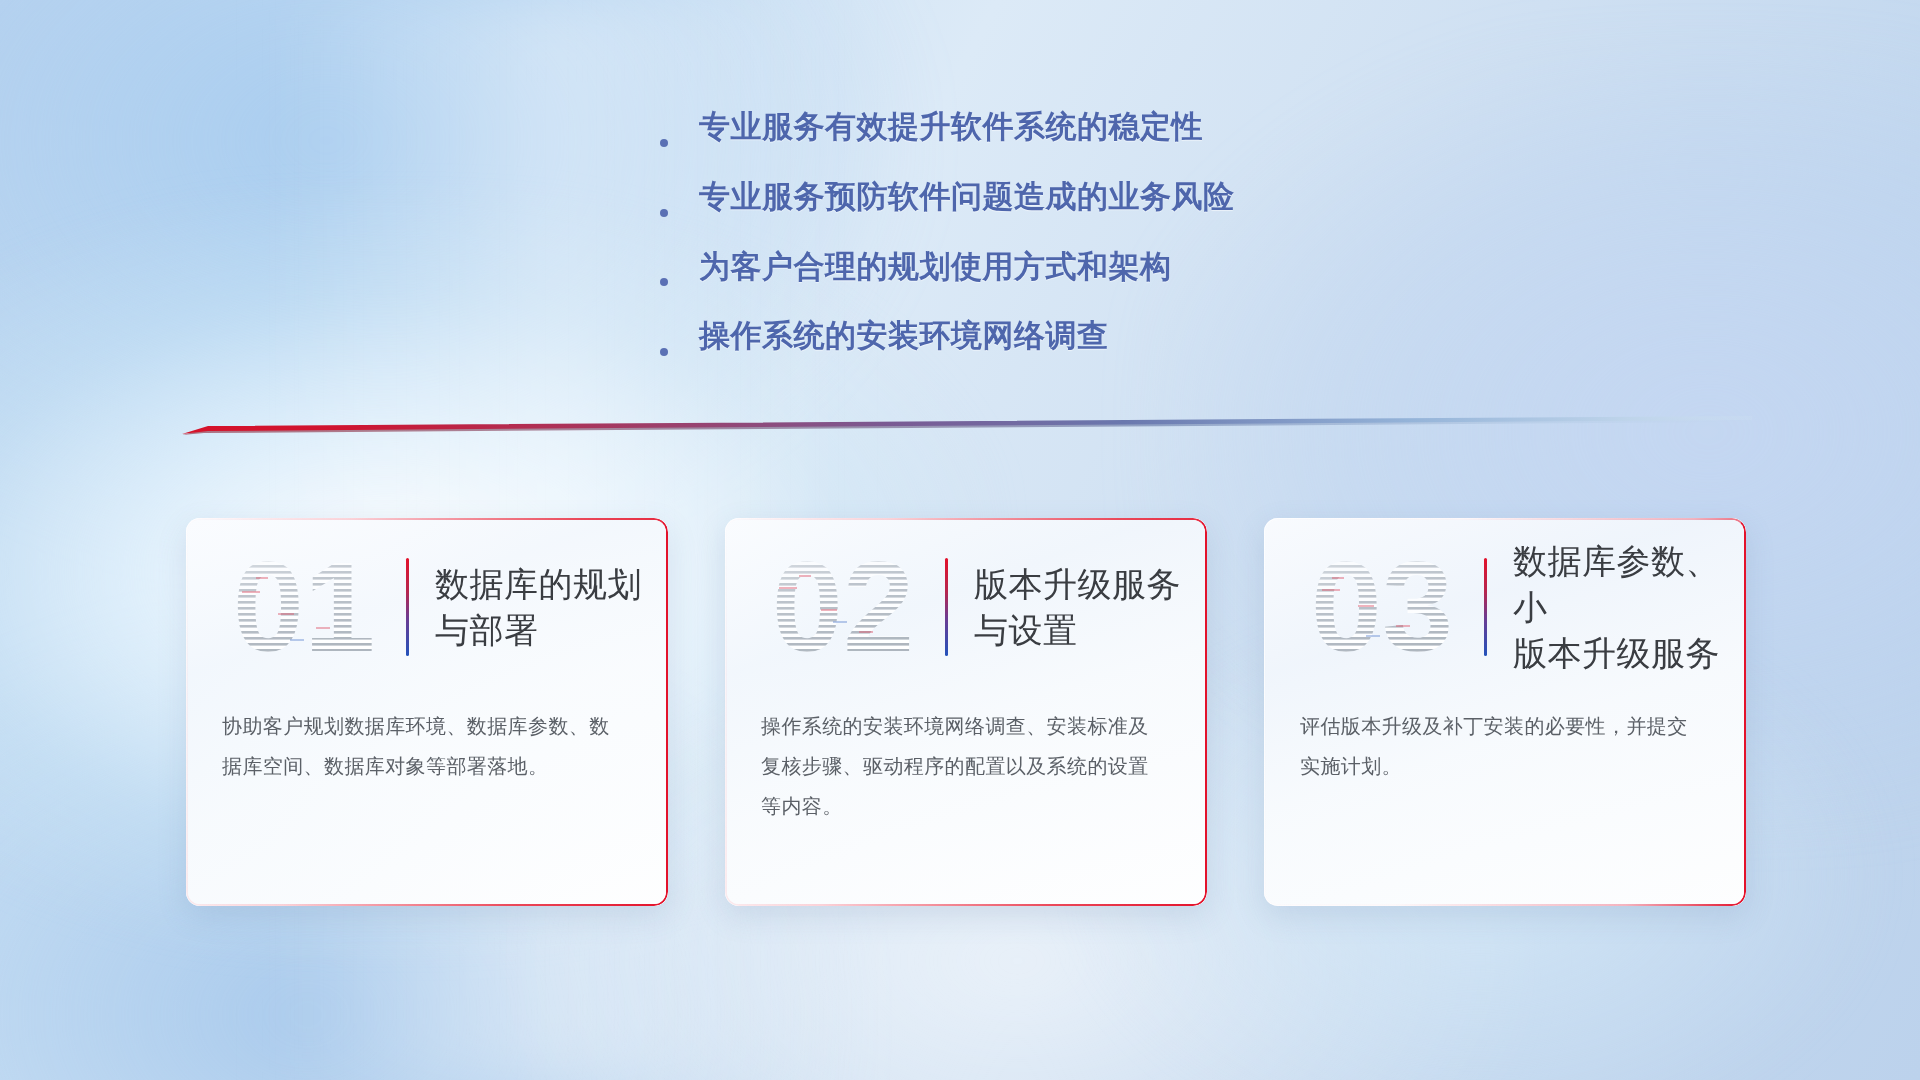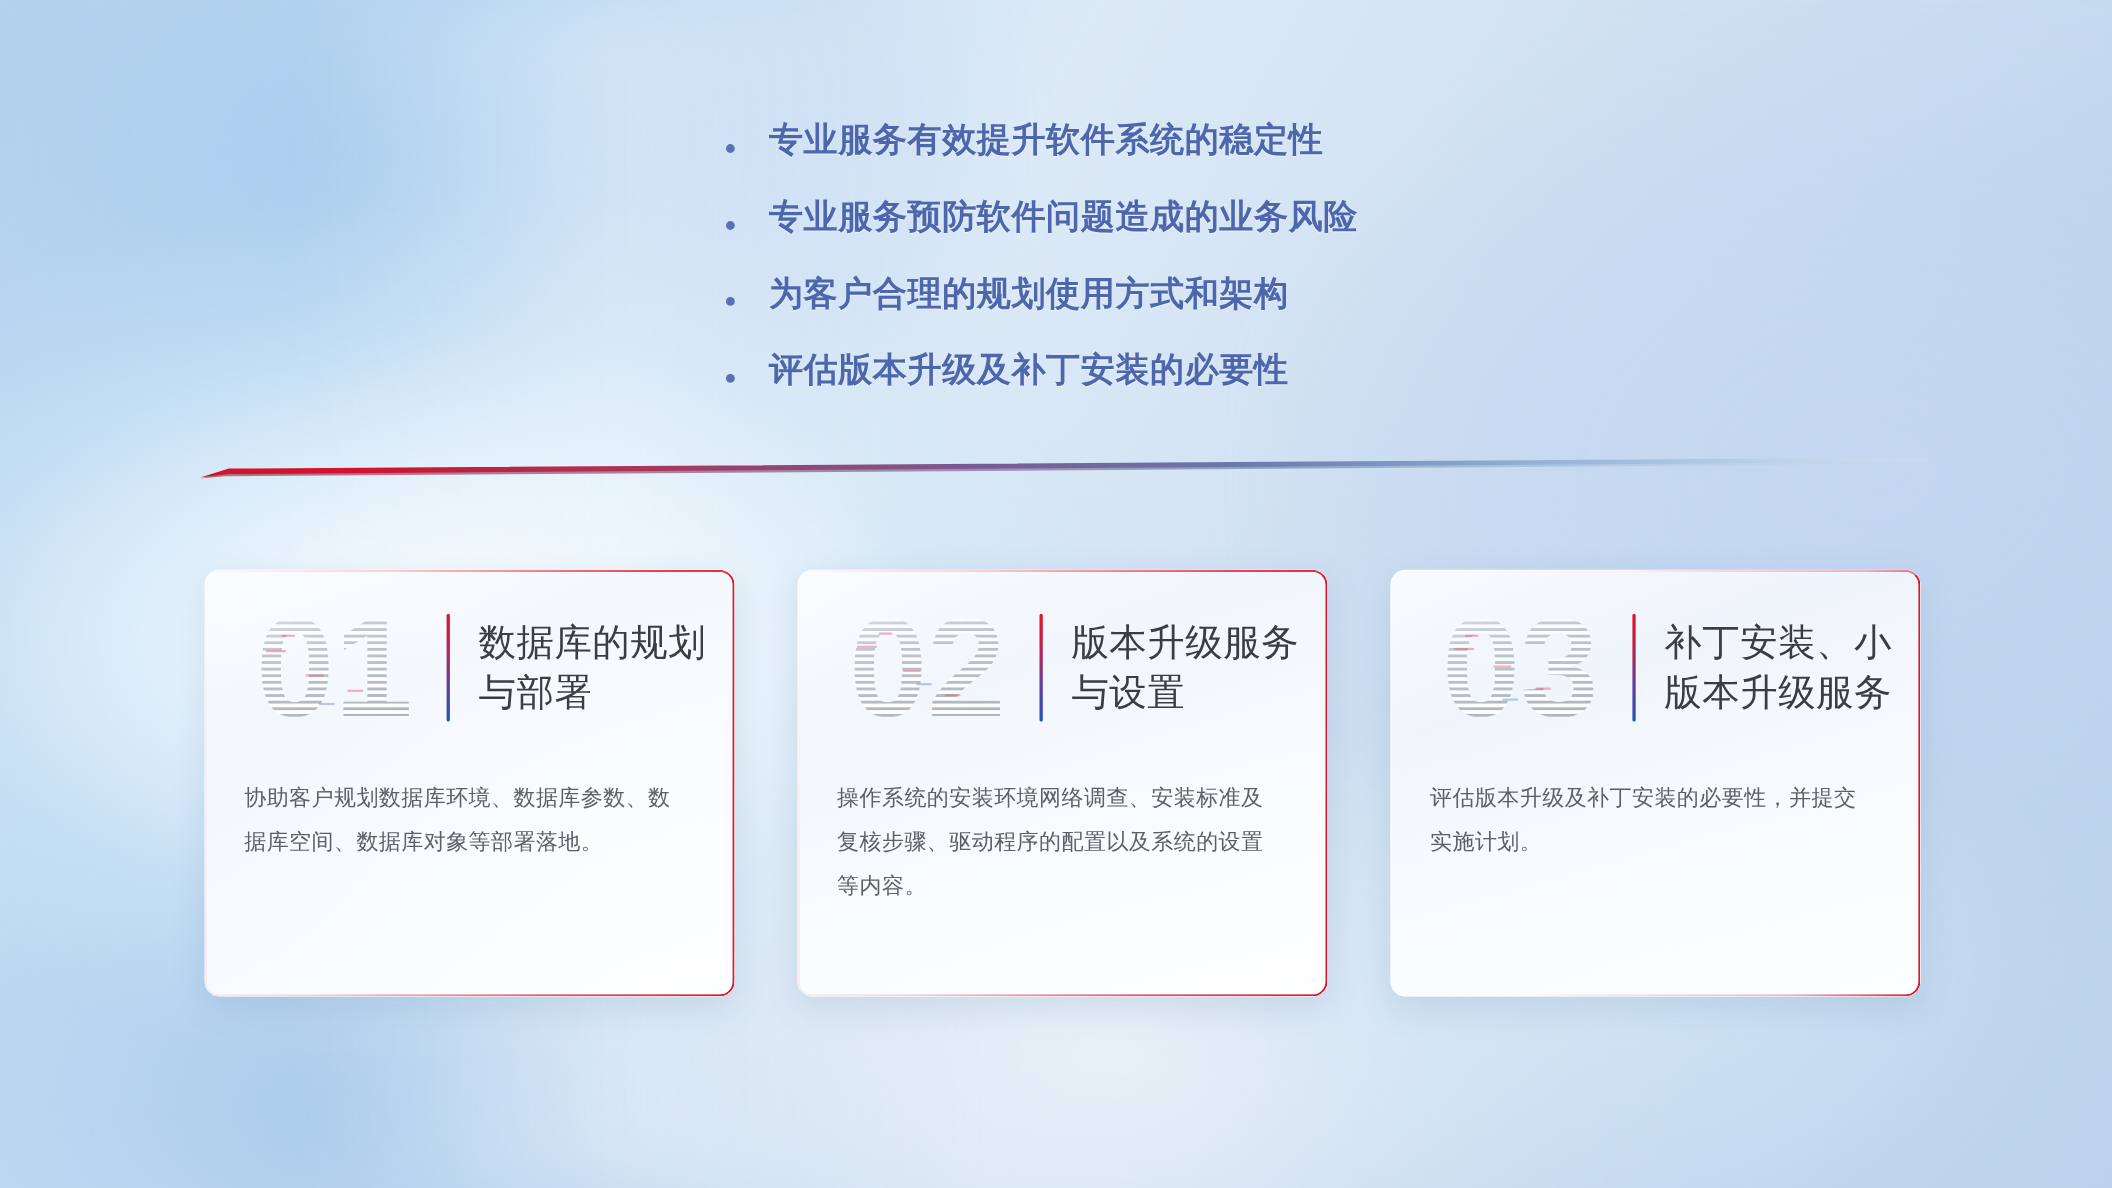--- a/index.html
+++ b/index.html
@@ -52,21 +52,21 @@
     position:absolute; right:2%; bottom:-6%; width:42%; height:50%;
     background:radial-gradient(ellipse at 50% 50%, rgba(214,234,248,.70) 0%, rgba(214,234,248,0) 72%);
     filter:blur(24px);
   }
 
   
   #bullets{
     position:absolute; left:660px; top:108px; width:780px;
   }
   .bullet{
-    display:flex; align-items:center;
+    display:flex; align-items:flex-end;
     margin-bottom:31px;
     color:#4e66ac;
     font-size:31px;
     line-height:1.25;
     letter-spacing:.5px;
     font-weight:600;
     text-shadow:0 1px 1px rgba(255,255,255,.55);
   }
   .bullet .dot{
     flex:0 0 auto;
@@ -176,21 +176,21 @@
   <div class="bullet">
     <span class="dot"></span>
     <span>专业服务预防软件问题造成的业务风险</span>
   </div>
   <div class="bullet">
     <span class="dot"></span>
     <span>为客户合理的规划使用方式和架构</span>
   </div>
   <div class="bullet">
     <span class="dot"></span>
-    <span>评估版本升级及补丁安装的必要性</span>
+    <span>操作系统的安装环境网络调查</span>
   </div>
 </div>
 
 <div id="divider">
   <svg viewBox="0 0 1570 22" preserveAspectRatio="none" aria-hidden="true">
     <defs>
       <linearGradient id="divgrad" x1="0" y1="0" x2="1" y2="0">
         <stop offset="0" stop-color="#d6122a"></stop>
         <stop offset="0.10" stop-color="#cf1430"></stop>
         <stop offset="0.28" stop-color="#a33a63"></stop>
@@ -318,19 +318,19 @@
           <g opacity="0.45">
             <rect x="24" y="42" width="18" height="2" fill="#e05a6e"></rect>
             <rect x="60" y="58" width="16" height="2" fill="#e05a6e"></rect>
             <rect x="98" y="78" width="14" height="2" fill="#e05a6e"></rect>
             <rect x="68" y="88" width="14" height="2" fill="#6b8fd4"></rect>
             <rect x="34" y="30" width="12" height="2" fill="#e05a6e"></rect>
           </g>
         </svg>
       </div>
       <div class="vline"></div>
-      <div class="card-title">补丁安装、小
+      <div class="card-title">数据库参数、小
 版本升级服务</div>
     </div>
     <div class="card-body">评估版本升级及补丁安装的必要性，并提交实施计划。</div>
   </div>
 
 </div>
 
 </body></html>

